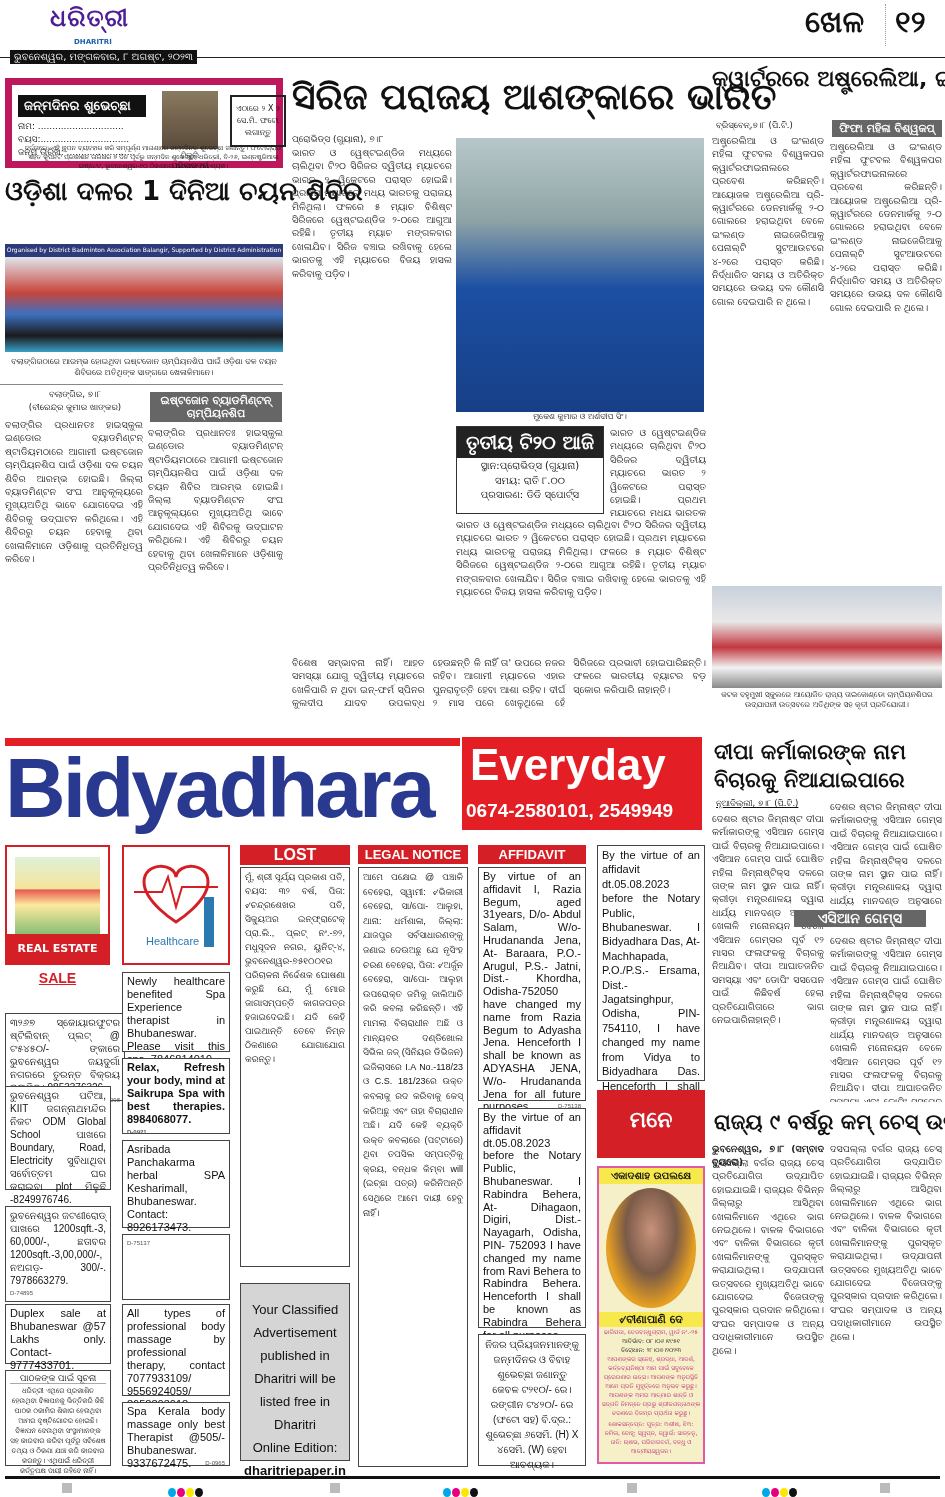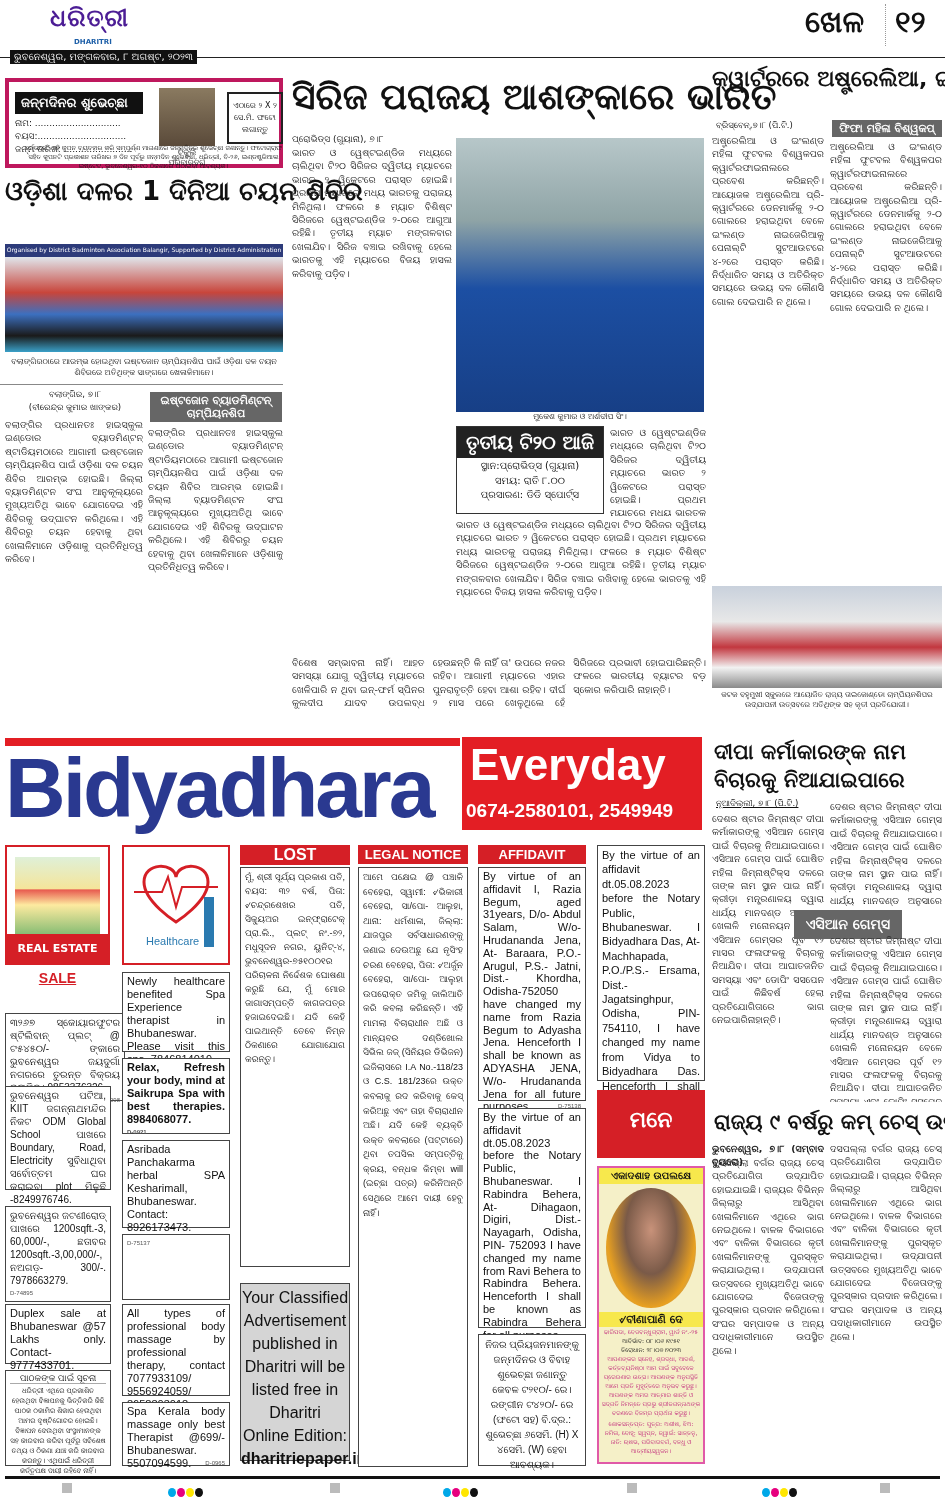--- a/index.html
+++ b/index.html
@@ -6,21 +6,21 @@
   body { width: 945px; height: 1497px; background: #fff; font-family: "DejaVu Sans", sans-serif; color: #111; position: relative; overflow: hidden; }
   .abs { position: absolute; }
   .masthead-logo { left: 50px; top: 4px; font-size: 24px; font-weight: bold; color: #4c1d95; letter-spacing: 1px; }
   .masthead-sub { left: 74px; top: 38px; font-size: 7px; font-weight: bold; color: #1d5fa8; }
   .dateline { left: 10px; top: 50px; background: #111; color: #fff; font-size: 10px; padding: 1px 4px; }
   .dateline-rule { left: 0; top: 57px; width: 945px; height: 1px; background: #222; }
   .section-title { left: 805px; top: 4px; font-size: 30px; font-weight: bold; }
   .page-sep { left: 885px; top: 4px; width: 1px; height: 42px; border-left: 1px dotted #999; }
   .page-no { left: 895px; top: 4px; font-size: 30px; font-weight: bold; }
   .col-text { font-size: 9.5px; line-height: 13.4px; text-align: justify; color: #222; }
-  .birthday-box { left: 5px; top: 78px; width: 278px; height: 90px; border: 4px solid #be185d; }
+  .birthday-box { left: 5px; top: 78px; width: 278px; height: 90px; border: 7px solid #be185d; }
   .bday-head { left: 6px; top: 10px; background: #111; color: #fff; font-weight: bold; font-size: 13px; padding: 3px 6px; width: 128px; }
   .bday-field { left: 6px; font-size: 9px; }
   .bday-photo { left: 150px; top: 6px; width: 56px; height: 58px; background: linear-gradient(#8a7a60, #5a4a3a); }
   .bday-photo-cap { left: 150px; top: 66px; width: 56px; font-size: 8px; text-align: center; line-height: 10px; }
   .bday-slot { left: 218px; top: 10px; width: 56px; height: 52px; border: 2px solid #222; font-size: 8px; text-align: center; padding-top: 6px; line-height: 12px; }
   .bday-note { left: 5px; top: 144px; width: 278px; font-size: 6.5px; text-align: center; line-height: 9px; padding-left: 19px; }
   .headline { font-weight: bold; color: #111; white-space: nowrap; }
   .photo { background: #6a8aa8; }
   .red-tag { background: #d51f26; color: #fff; font-weight: bold; text-align: center; }
   .gray-tag { background: #666; color: #fff; font-weight: bold; text-align: center; }
@@ -140,26 +140,26 @@
 <div class="abs ad" style="left:122px;top:1140px;width:108px;height:88px;">
   <span>Asribada Panchakarma herbal SPA Kesharimall, Bhubaneswar. Contact: 8926173473.</span> <span class="code-l">D-75017</span>
 </div>
 <div class="abs ad" style="left:122px;top:1234px;width:108px;height:66px;">
    <span class="code-l">D-75137</span>
 </div>
 <div class="abs ad" style="left:122px;top:1304px;width:108px;height:92px;">
   <span>All types of professional body massage by professional therapy, contact 7077933109/ 9556924059/ 8658803018.</span> <span class="code">D-1000</span>
 </div>
 <div class="abs ad" style="left:122px;top:1402px;width:108px;height:64px;">
-  <span>Spa Kerala body massage only best Therapist @699/- Bhubaneswar. 5507094599.</span> <span class="code">D-0965</span>
+  <span>Spa Kerala body massage only best Therapist @505/- Bhubaneswar. 9337672475.</span> <span class="code">D-0965</span>
 </div>
 
 <div class="abs red-tag" style="left:240px;top:845px;width:110px;font-family:'Liberation Sans',sans-serif;font-size:16px;padding:1px 0;">LOST</div>
 <div class="abs ad" style="left:240px;top:867px;width:110px;height:400px;font-size:9px;line-height:14px;overflow:hidden;">ମୁଁ, ଶ୍ରୀ ସୂର୍ଯ୍ୟ ପ୍ରକାଶ ପତି, ବୟସ: ୩୨ ବର୍ଷ, ପିତା: ୰ଚନ୍ଦ୍ରଶେଖର ପତି, ସିକ୍ୟୁଅର ଇନ୍‌ଫ୍ରାଟେକ୍ ପ୍ରା.ଲି., ପ୍ଲଟ୍ ନଂ.-୭୨, ମଧୁସୂଦନ ନଗର, ୟୁନିଟ୍-୪, ଭୁବନେଶ୍ୱର-୭୫୧୦୦୧ର ପରିଚାଳନା ନିର୍ଦ୍ଦେଶକ ଘୋଷଣା କରୁଛି ଯେ, ମୁଁ ମୋର ଜାଗାସମ୍ପତ୍ତି କାଗଜପତ୍ର ହଜାଇଦେଇଛି। ଯଦି କେହି ପାଇଥାନ୍ତି ତେବେ ନିମ୍ନ ଠିକଣାରେ ଯୋଗାଯୋଗ କରନ୍ତୁ।</div>
-<div class="abs" style="left:240px;top:1283px;width:110px;height:178px;background:#d5d5d5;border:1px solid #444;text-align:center;font-family:'Liberation Sans',sans-serif;font-size:16px;line-height:23px;padding-top:2px;">
+<div class="abs" style="left:240px;top:1283px;width:110px;height:178px;background:#d5d5d5;border:1px solid #444;text-align:center;font-family:'Liberation Sans',sans-serif;font-size:13px;line-height:23px;padding-top:14px;">
   <div>Your Classified</div>
   <div>Advertisement</div>
   <div>published in</div>
   <div>Dharitri will be</div>
   <div>listed free in</div>
   <div>Dharitri</div>
   <div>Online Edition:</div>
   <div class="bold">dharitriepaper.in</div>
 </div>
 
@@ -186,21 +186,21 @@
   <div style="font-size:6px;color:#c0267a;text-align:center;line-height:9px;">ଢାରିପଦା, ବେଡବନ୍ଧୁଗ୍ରାମ, ୱାର୍ଡ ନଂ.-୨୫</div>
   <div style="font-size:6px;text-align:center;line-height:9px;">ଆବିର୍ଭାବ: ୦୮।୦୬।୧୯୫୧</div>
   <div style="font-size:6px;text-align:center;line-height:9px;">ତିରୋଧାନ: ୨୮।୦୭।୨୦୨୩</div>
   <div style="font-size:6px;color:#c0267a;text-align:center;line-height:9px;padding:0 2px;">ଆପଣଙ୍କର ସ୍ନେହ, ଶ୍ରଦ୍ଧା, ଆଦର୍ଶ, କର୍ତ୍ତବ୍ୟନିଷ୍ଠା ଆମ ପାଇଁ ସବୁବେଳେ ପ୍ରେରଣାର ଉତ୍ସ। ଆପଣଙ୍କ ଅନୁପସ୍ଥିତି ଆମେ ପ୍ରତି ମୁହୂର୍ତ୍ତରେ ଅନୁଭବ କରୁଛୁ। ଆପଣଙ୍କ ଅମର ଆତ୍ମାର ଶାନ୍ତି ଓ ସଦ୍‌ଗତି ନିମନ୍ତେ ପ୍ରଭୁ ଶ୍ରୀଜଗନ୍ନାଥଙ୍କ ଚରଣରେ ବିନମ୍ର ପ୍ରାର୍ଥନା କରୁଛୁ।</div>
   <div style="font-size:6px;color:#c0267a;text-align:center;line-height:9px;padding:2px;">ଶୋକସନ୍ତପ୍ତ: ପୁତ୍ର: ଅଶୀଷ, ଝିଅ: ନମିତା, ବୋହୂ: ସ୍ୱପ୍ନ, ଜ୍ୱାଇଁ: ସାନ୍ତନୁ, ନାତି: ଋଷଭ, ପରିବାରବର୍ଗ, ବନ୍ଧୁ ଓ ଆତ୍ମୀୟସ୍ୱଜନ।</div>
 </div>
 
 <div class="abs headline" style="left:714px;top:738px;font-size:21px;line-height:28px;white-space:normal;width:230px;">ଦୀପା କର୍ମାକାରଙ୍କ ନାମ ବିଚାରକୁ ନିଆଯାଇପାରେ</div>
 <div class="abs" style="left:716px;top:798px;font-size:8.5px;text-decoration:underline;">ନୂଆଦିଲ୍ଲୀ, ୭।୮ (ପି.ଟି.)</div>
 <div class="abs col-text" style="left:712px;top:812px;width:112px;height:290px;overflow:hidden;">ଦେଶର ଷ୍ଟାର ଜିମ୍ନାଷ୍ଟ ଦୀପା କର୍ମାକାରଙ୍କୁ ଏସିଆନ ଗେମ୍ସ ପାଇଁ ବିଚାରକୁ ନିଆଯାଇପାରେ। ଏସିଆନ ଗେମ୍ସ ପାଇଁ ଘୋଷିତ ମହିଳା ଜିମ୍ନାଷ୍ଟିକ୍ସ ଦଳରେ ତାଙ୍କ ନାମ ସ୍ଥାନ ପାଇ ନାହିଁ। କ୍ରୀଡ଼ା ମନ୍ତ୍ରଣାଳୟ ଦ୍ୱାରା ଧାର୍ଯ୍ୟ ମାନଦଣ୍ଡ ଅନୁସାରେ ଖେଳାଳି ମନୋନୟନ ବେଳେ ଏସିଆନ ଗେମ୍ସର ପୂର୍ବ ୧୨ ମାସର ଫଳାଫଳକୁ ବିଚାରକୁ ନିଆଯିବ। ଦୀପା ଆଘାତଜନିତ ସମସ୍ୟା ଏବଂ ଡୋପିଂ ସସପେନ ପାଇଁ କିଛିବର୍ଷ ହେଲା ପ୍ରତିଯୋଗିତାରେ ଭାଗ ନେଇପାରିନାହାନ୍ତି।</div>
-<div class="abs gray-tag" style="left:794px;top:910px;width:108px;font-size:14px;padding:6px;">ଏସିଆନ ଗେମ୍ସ</div>
+<div class="abs gray-tag" style="left:794px;top:910px;width:132px;font-size:14px;padding:0;">ଏସିଆନ ଗେମ୍ସ</div>
 <div class="abs col-text" style="left:830px;top:800px;width:112px;height:106px;overflow:hidden;">ଦେଶର ଷ୍ଟାର ଜିମ୍ନାଷ୍ଟ ଦୀପା କର୍ମାକାରଙ୍କୁ ଏସିଆନ ଗେମ୍ସ ପାଇଁ ବିଚାରକୁ ନିଆଯାଇପାରେ। ଏସିଆନ ଗେମ୍ସ ପାଇଁ ଘୋଷିତ ମହିଳା ଜିମ୍ନାଷ୍ଟିକ୍ସ ଦଳରେ ତାଙ୍କ ନାମ ସ୍ଥାନ ପାଇ ନାହିଁ। କ୍ରୀଡ଼ା ମନ୍ତ୍ରଣାଳୟ ଦ୍ୱାରା ଧାର୍ଯ୍ୟ ମାନଦଣ୍ଡ ଅନୁସାରେ ଖେଳାଳି ମନୋନୟନ ବେଳେ ଏସିଆନ ଗେମ୍ସର ପୂର୍ବ ୧୨ ମାସର ଫଳାଫଳକୁ ବିଚାରକୁ ନିଆଯିବ। ଦୀପା ଆଘାତଜନିତ ସମସ୍ୟା ଏବଂ ଡୋପିଂ ସସପେନ ପାଇଁ କିଛିବର୍ଷ ହେଲା ପ୍ରତିଯୋଗିତାରେ ଭାଗ ନେଇପାରିନାହାନ୍ତି।</div>
 <div class="abs col-text" style="left:830px;top:934px;width:112px;height:168px;overflow:hidden;">ଦେଶର ଷ୍ଟାର ଜିମ୍ନାଷ୍ଟ ଦୀପା କର୍ମାକାରଙ୍କୁ ଏସିଆନ ଗେମ୍ସ ପାଇଁ ବିଚାରକୁ ନିଆଯାଇପାରେ। ଏସିଆନ ଗେମ୍ସ ପାଇଁ ଘୋଷିତ ମହିଳା ଜିମ୍ନାଷ୍ଟିକ୍ସ ଦଳରେ ତାଙ୍କ ନାମ ସ୍ଥାନ ପାଇ ନାହିଁ। କ୍ରୀଡ଼ା ମନ୍ତ୍ରଣାଳୟ ଦ୍ୱାରା ଧାର୍ଯ୍ୟ ମାନଦଣ୍ଡ ଅନୁସାରେ ଖେଳାଳି ମନୋନୟନ ବେଳେ ଏସିଆନ ଗେମ୍ସର ପୂର୍ବ ୧୨ ମାସର ଫଳାଫଳକୁ ବିଚାରକୁ ନିଆଯିବ। ଦୀପା ଆଘାତଜନିତ ସମସ୍ୟା ଏବଂ ଡୋପିଂ ସସପେନ ପାଇଁ କିଛିବର୍ଷ ହେଲା ପ୍ରତିଯୋଗିତାରେ ଭାଗ ନେଇପାରିନାହାନ୍ତି।</div>
 
 <div class="abs headline" style="left:714px;top:1110px;font-size:21px;">ରାଜ୍ୟ ୯ ବର୍ଷରୁ କମ୍ ଚେସ୍ ଉଦ୍‌ଯାପିତ</div>
 <div class="abs col-text" style="left:712px;top:1142px;width:112px;height:330px;overflow:hidden;">
   <span style="font-weight:bold;">ଭୁବନେଶ୍ୱର, ୭।୮ (ସମ୍ବାଦ ବ୍ୟୁରୋ)</span>
 </div>
 <div class="abs col-text" style="left:712px;top:1156px;width:112px;height:316px;overflow:hidden;">ଦସପଲ୍ଲା ବର୍ଗର ରାଜ୍ୟ ଚେସ୍ ପ୍ରତିଯୋଗିତା ଉଦ୍‌ଯାପିତ ହୋଇଯାଇଛି। ରାଜ୍ୟର ବିଭିନ୍ନ ଜିଲ୍ଲାରୁ ଆସିଥିବା ଖେଳାଳିମାନେ ଏଥିରେ ଭାଗ ନେଇଥିଲେ। ବାଳକ ବିଭାଗରେ ଏବଂ ବାଳିକା ବିଭାଗରେ କୃତୀ ଖେଳାଳିମାନଙ୍କୁ ପୁରସ୍କୃତ କରାଯାଇଥିଲା। ଉଦ୍‌ଯାପନୀ ଉତ୍ସବରେ ମୁଖ୍ୟଅତିଥି ଭାବେ ଯୋଗଦେଇ ବିଜେତାଙ୍କୁ ପୁରସ୍କାର ପ୍ରଦାନ କରିଥିଲେ। ସଂଘର ସମ୍ପାଦକ ଓ ଅନ୍ୟ ପଦାଧିକାରୀମାନେ ଉପସ୍ଥିତ ଥିଲେ।</div>
 <div class="abs col-text" style="left:830px;top:1142px;width:112px;height:330px;overflow:hidden;">ଦସପଲ୍ଲା ବର୍ଗର ରାଜ୍ୟ ଚେସ୍ ପ୍ରତିଯୋଗିତା ଉଦ୍‌ଯାପିତ ହୋଇଯାଇଛି। ରାଜ୍ୟର ବିଭିନ୍ନ ଜିଲ୍ଲାରୁ ଆସିଥିବା ଖେଳାଳିମାନେ ଏଥିରେ ଭାଗ ନେଇଥିଲେ। ବାଳକ ବିଭାଗରେ ଏବଂ ବାଳିକା ବିଭାଗରେ କୃତୀ ଖେଳାଳିମାନଙ୍କୁ ପୁରସ୍କୃତ କରାଯାଇଥିଲା। ଉଦ୍‌ଯାପନୀ ଉତ୍ସବରେ ମୁଖ୍ୟଅତିଥି ଭାବେ ଯୋଗଦେଇ ବିଜେତାଙ୍କୁ ପୁରସ୍କାର ପ୍ରଦାନ କରିଥିଲେ। ସଂଘର ସମ୍ପାଦକ ଓ ଅନ୍ୟ ପଦାଧିକାରୀମାନେ ଉପସ୍ଥିତ ଥିଲେ।</div>
 

